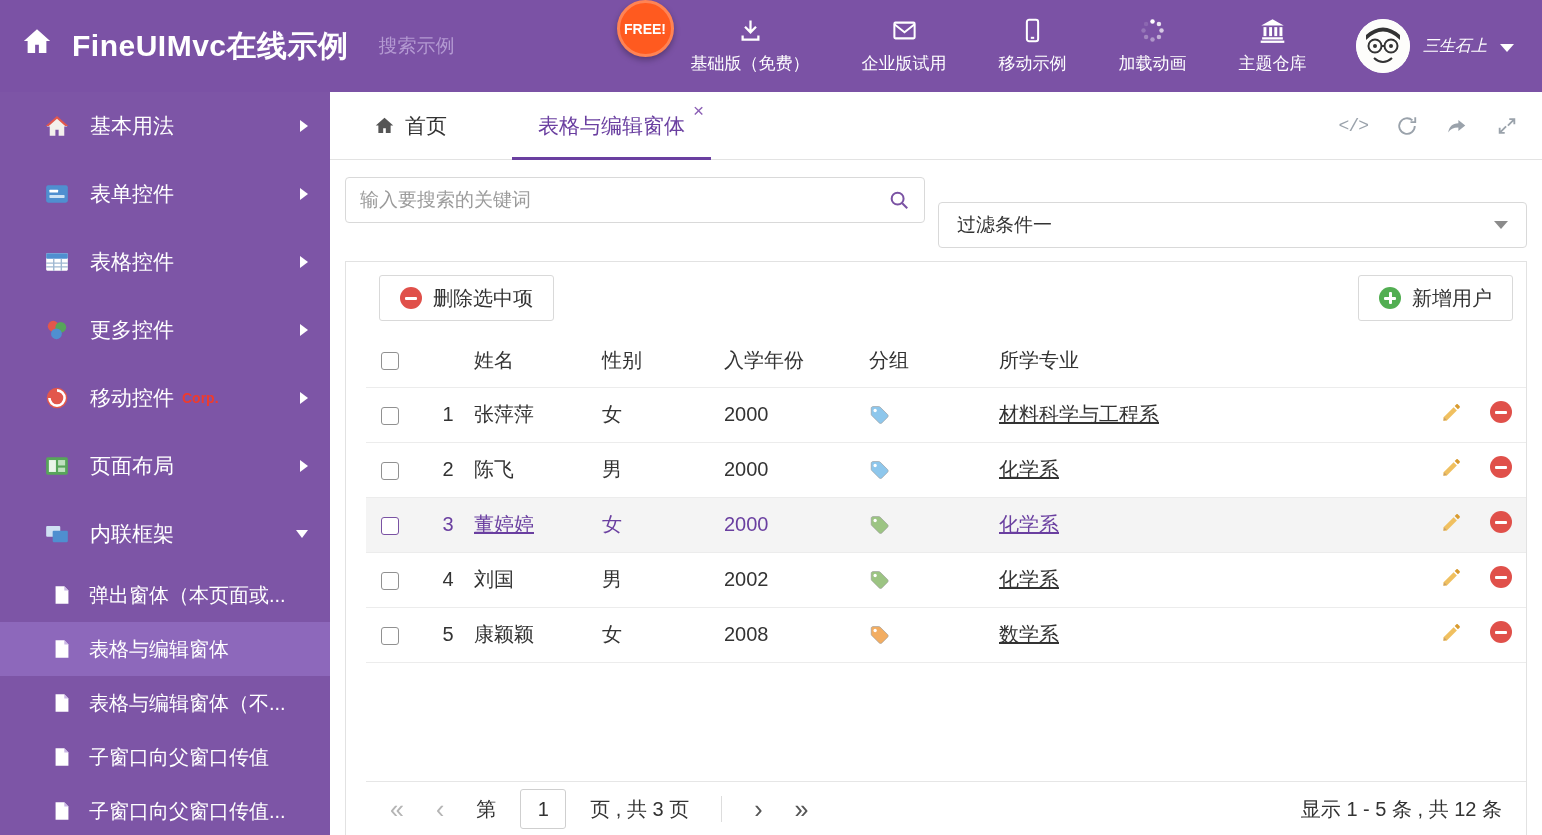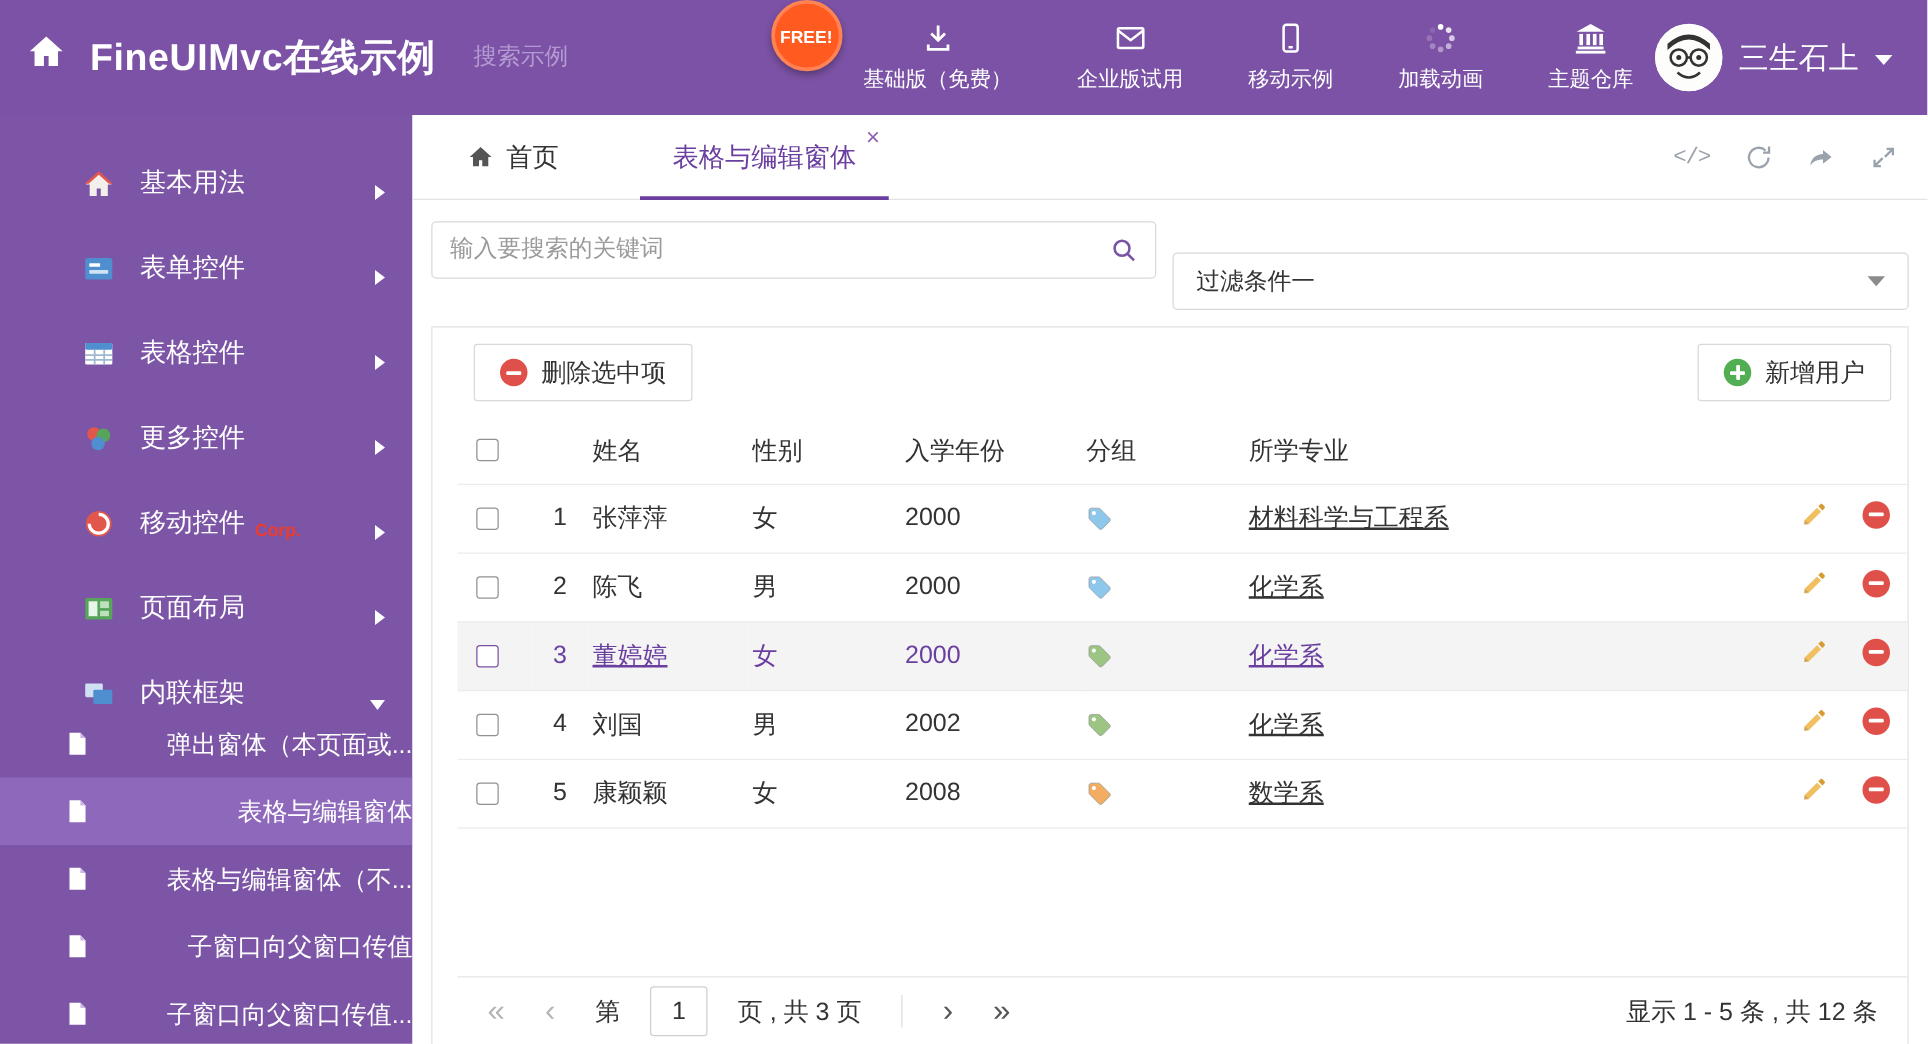--- a/index.html
+++ b/index.html
@@ -18,33 +18,33 @@
 .hnav{display:flex;gap:52px;margin-left:100px;align-items:flex-end;}
 .hnav-item{position:relative;display:flex;flex-direction:column;align-items:center;gap:8px;color:#fff;cursor:pointer;}
 .hnav-item .hicon svg{width:27px;height:27px;display:block;}
 .hlabel{font-size:17px;white-space:nowrap;}
 .free-badge{position:absolute;left:-74px;top:-17px;width:57px;height:57px;border-radius:50%;
   background:#ff5a1f;border:3px solid #ff8354;color:#fff;font-size:14px;font-weight:700;
   display:flex;align-items:center;justify-content:center;box-shadow:0 3px 6px rgba(0,0,0,.3);}
 .huser{margin-left:auto;display:flex;align-items:center;gap:13px;padding-right:28px;color:#fff;cursor:pointer;}
 .avatar{width:54px;height:54px;border-radius:50%;overflow:hidden;background:#fff;flex:none;}
 .avatar svg{width:54px;height:54px;display:block;}
-.uname{font-size:24px;white-space:nowrap;}
+.uname{font-size:16px;white-space:nowrap;font-style:italic;}
 .caret-w{width:0;height:0;border-left:7px solid transparent;border-right:7px solid transparent;border-top:8px solid #fff;margin-top:4px;}
 
 
 .sidebar{position:absolute;left:0;top:92px;width:330px;bottom:0;background:#7d55a6;overflow:hidden;}
-.side-item{height:68px;display:flex;align-items:flex-end;padding:0 22px 0 66px;color:#fff;font-size:21px;cursor:pointer;}
+.side-item{height:68px;display:flex;align-items:center;padding:0 22px 0 44px;color:#fff;font-size:21px;cursor:pointer;}
 .side-item .sicon{width:26px;height:26px;margin-right:20px;flex:none;}
 .side-item .sicon svg{width:26px;height:26px;display:block;}
 .slabel{white-space:nowrap;}
 .corp{color:#ef3b2d;font-size:14px;margin-left:8px;font-weight:700;}
 .arrow-r{margin-left:auto;width:0;height:0;border-left:8px solid #fff;border-top:6px solid transparent;border-bottom:6px solid transparent;}
 .arrow-d{margin-left:auto;width:0;height:0;border-top:8px solid #fff;border-left:6px solid transparent;border-right:6px solid transparent;}
-.sub-item{height:54px;display:flex;align-items:center;gap:16px;padding-left:51px;color:#fff;font-size:20px;cursor:pointer;white-space:nowrap;justify-content:space-between;}
+.sub-item{height:54px;display:flex;align-items:center;gap:16px;padding-left:51px;color:#fff;font-size:20px;cursor:pointer;white-space:nowrap;}
 .sub-item .ficon svg{width:22px;height:22px;display:block;}
 .sub-item.active{background:#8d68bb;}
 
 
 .main{position:absolute;left:330px;top:92px;right:0;bottom:0;background:#fff;}
 .tabbar{height:68px;border-bottom:1px solid #e3e3e3;display:flex;align-items:stretch;padding-left:18px;position:relative;gap:39px;}
 .tab{display:flex;align-items:center;gap:10px;padding:0 26px;font-size:21px;color:#333;cursor:pointer;position:relative;}
 .tab svg{width:21px;height:21px;display:block;}
 .tab.active{color:#6a3fa0;}
 .tab.active::after{content:"";position:absolute;left:0;right:0;bottom:-1px;height:3px;background:#6a3fa0;}

